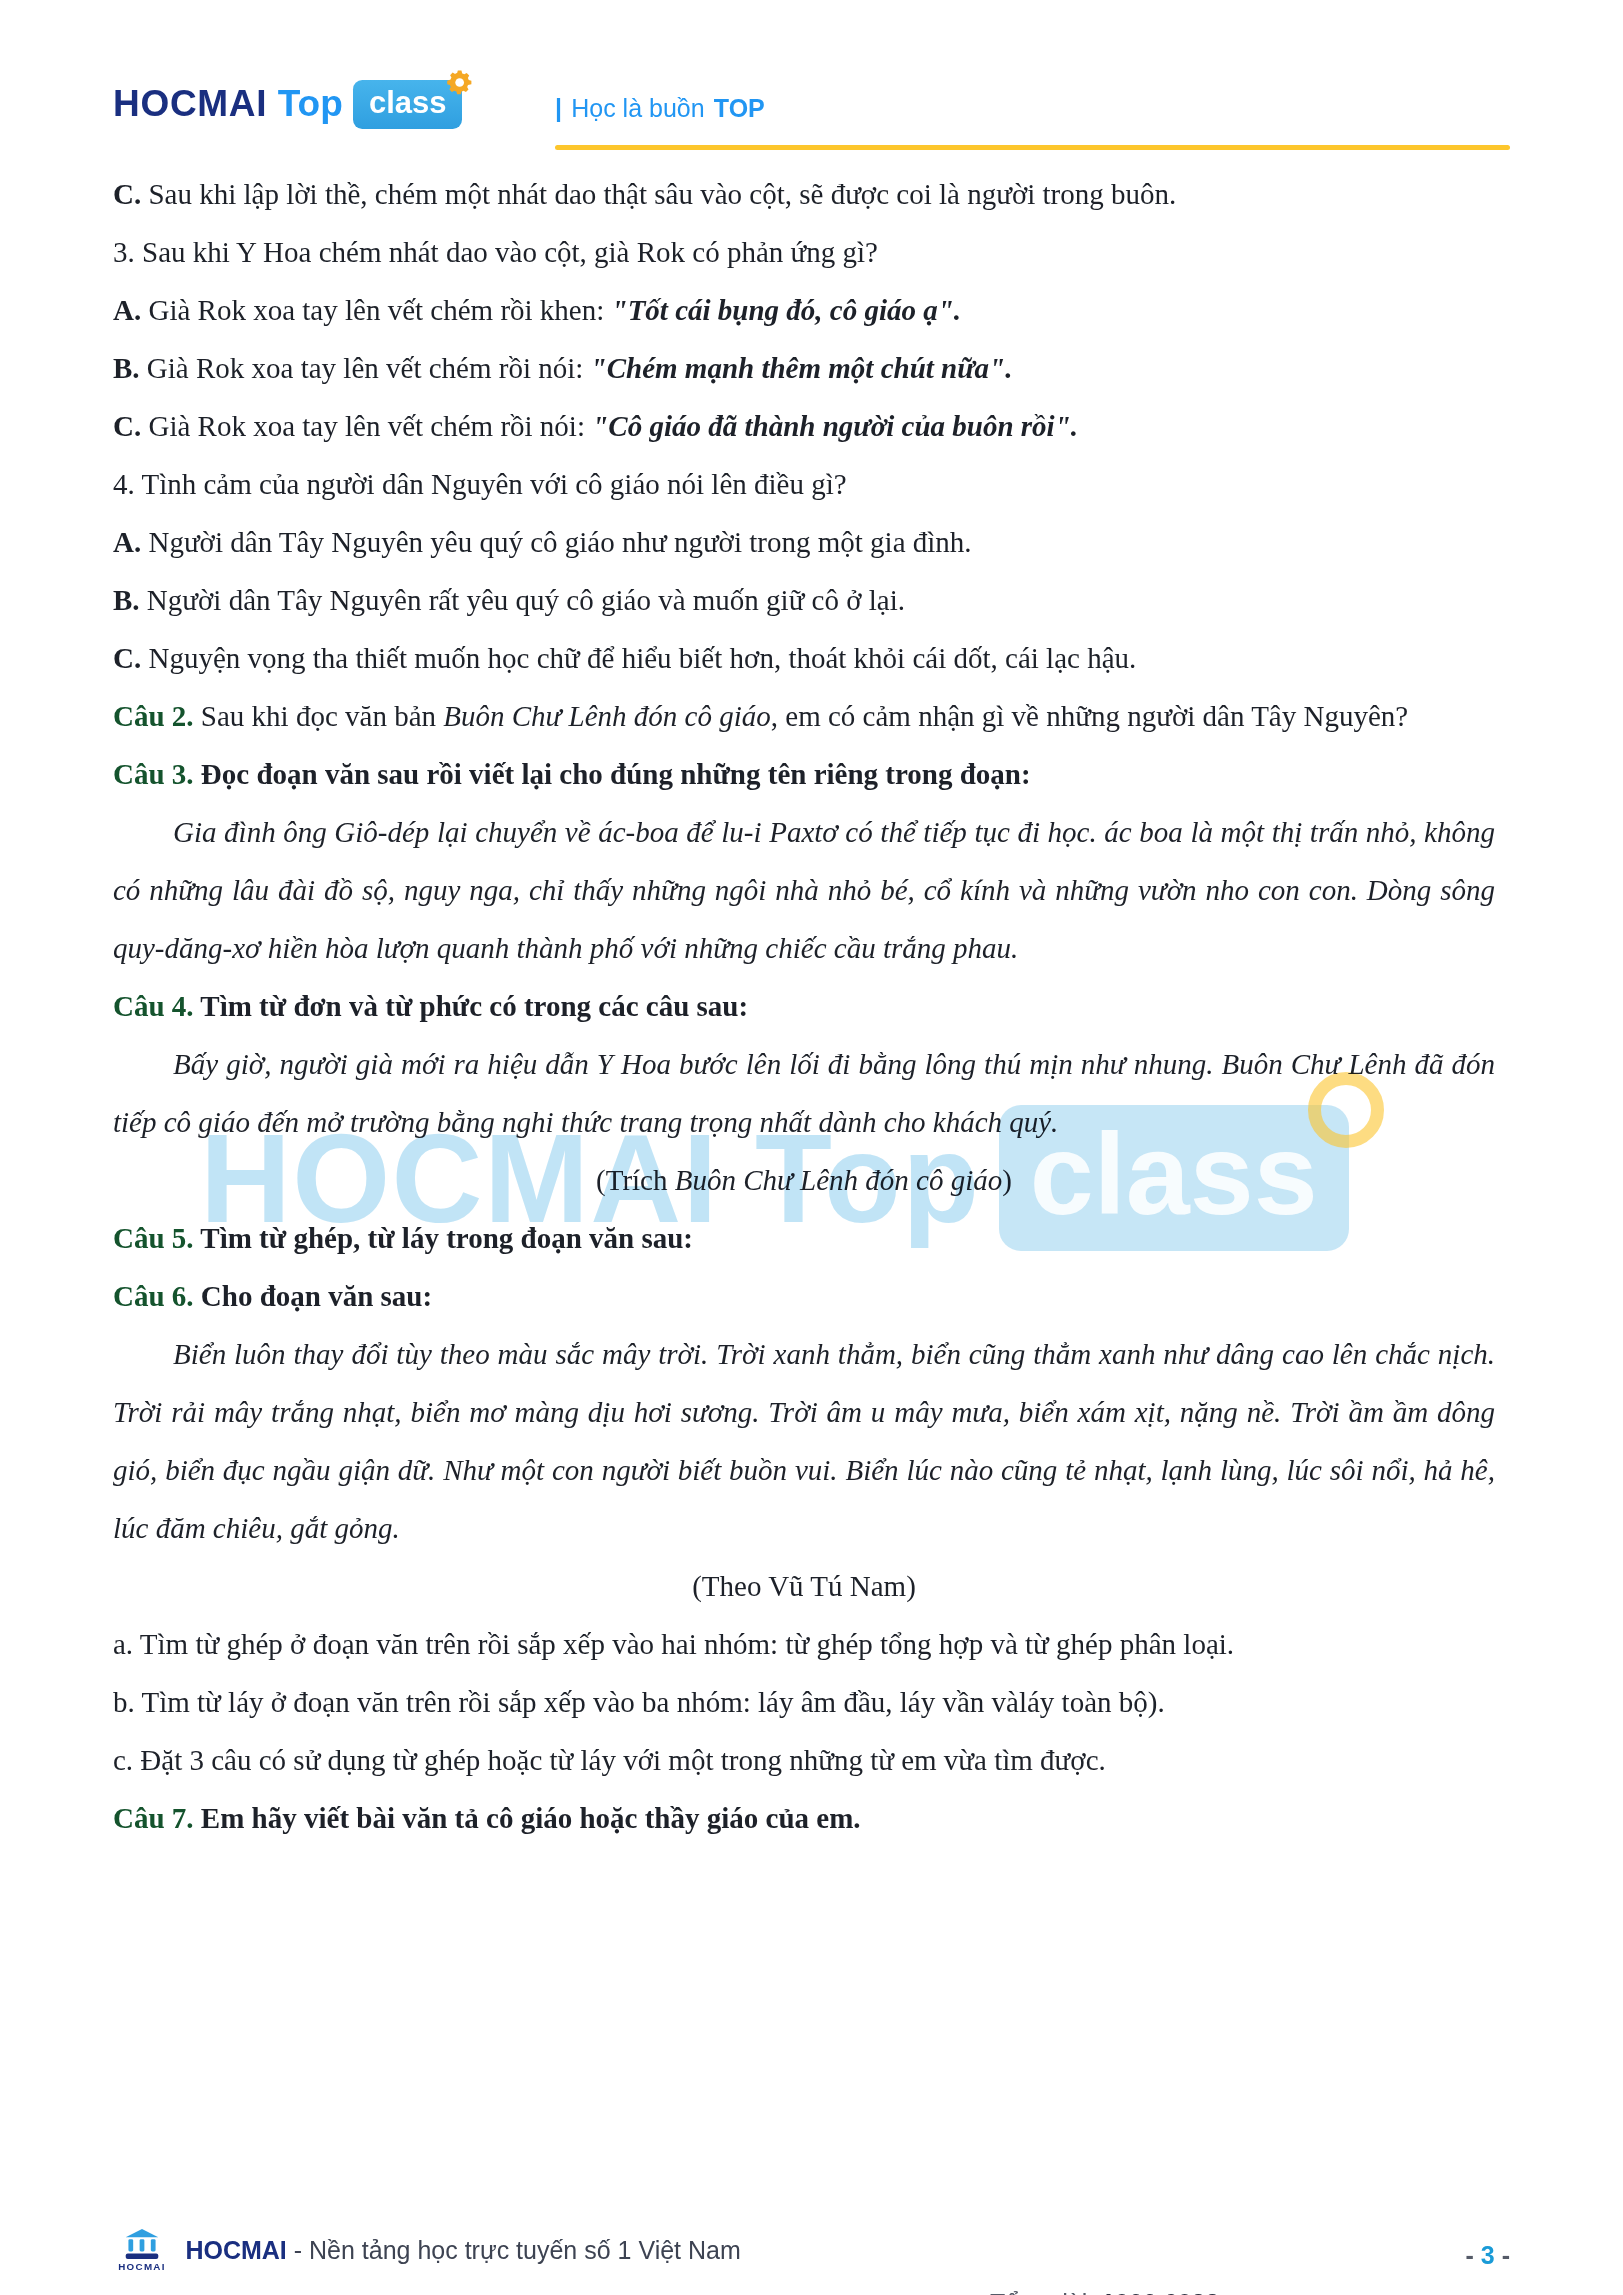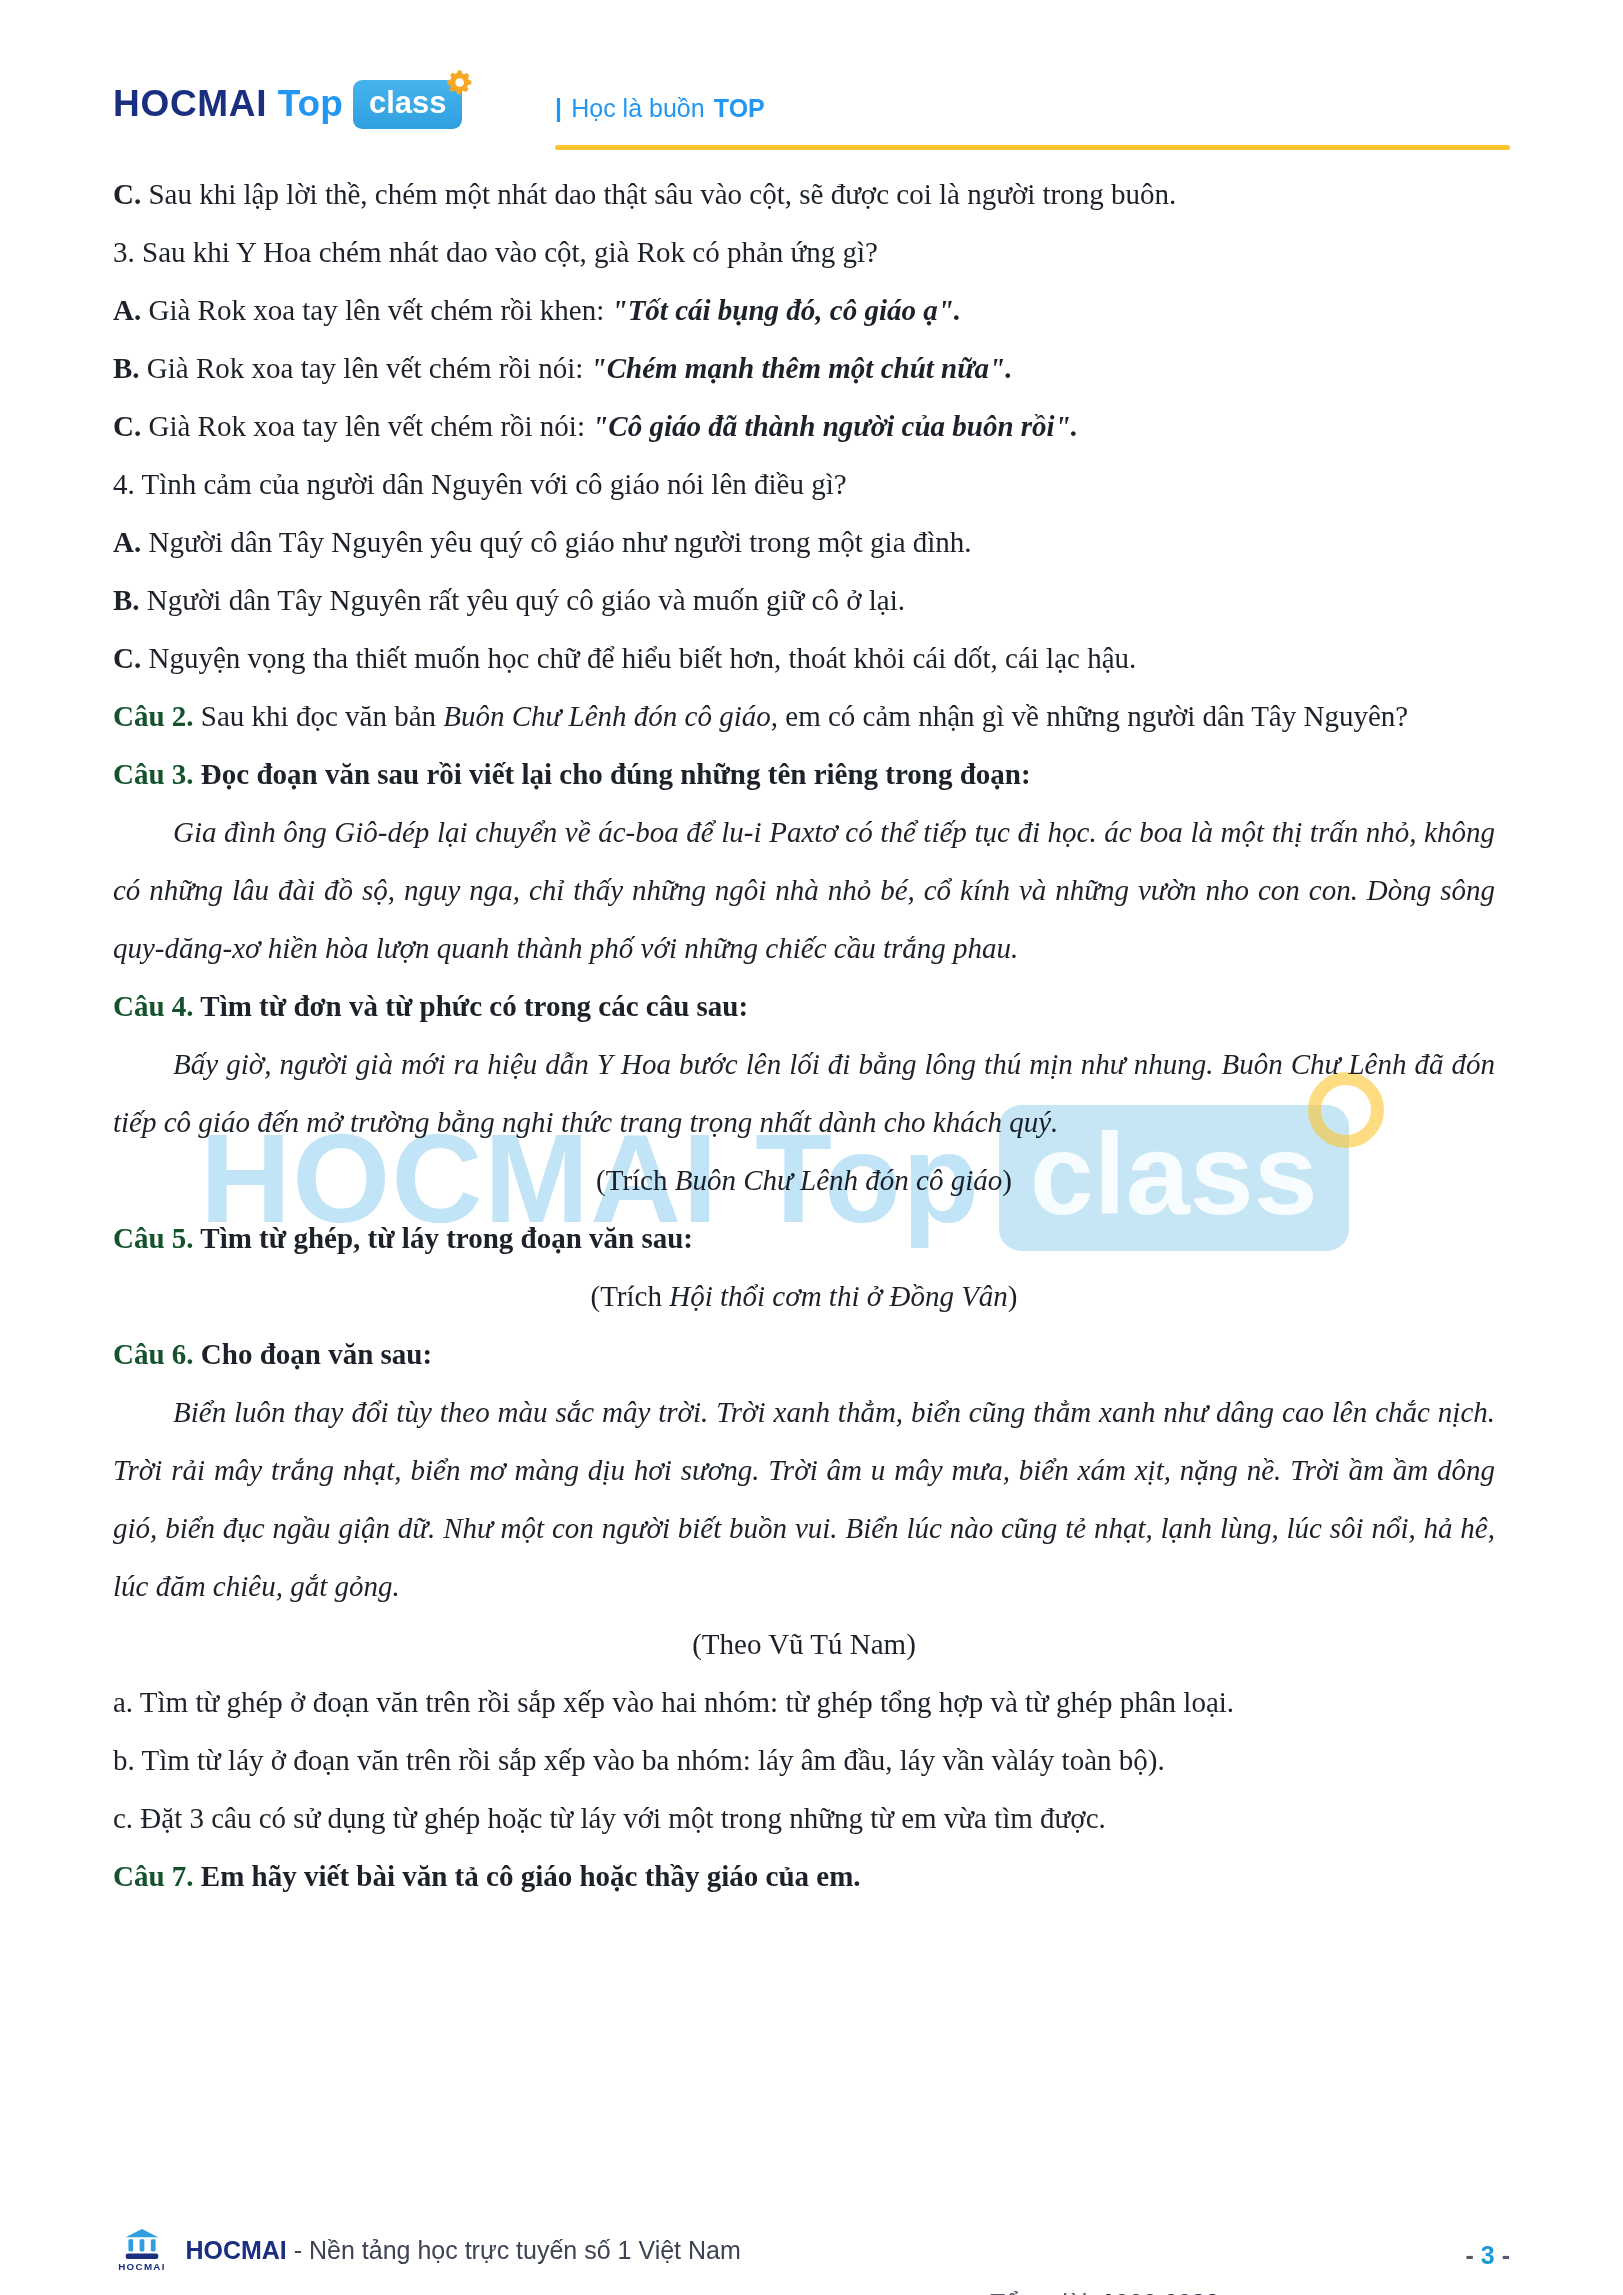--- a/index.html
+++ b/index.html
@@ -124,21 +124,20 @@
       <p class=""><span class="seg bold">A. </span><span class="seg">Người dân Tây Nguyên yêu quý cô giáo như người trong một gia đình.</span></p>
       <p class=""><span class="seg bold">B. </span><span class="seg">Người dân Tây Nguyên rất yêu quý cô giáo và muốn giữ cô ở lại.</span></p>
       <p class=""><span class="seg bold">C. </span><span class="seg">Nguyện vọng tha thiết muốn học chữ để hiểu biết hơn, thoát khỏi cái dốt, cái lạc hậu.</span></p>
       <p class=""><span class="seg bold blue">Câu 2. </span><span class="seg">Sau khi đọc văn bản </span><span class="seg italic">Buôn Chư Lênh đón cô giáo</span><span class="seg">, em có cảm nhận gì về những người dân Tây Nguyên?</span></p>
       <p class=""><span class="seg bold blue">Câu 3. </span><span class="seg bold">Đọc đoạn văn sau rồi viết lại cho đúng những tên riêng trong đoạn:</span></p>
       <p class="indent"><span class="seg italic">Gia đình ông Giô-dép lại chuyển về ác-boa để lu-i Paxtơ có thể tiếp tục đi học. ác boa là một thị trấn nhỏ, không có những lâu đài đồ sộ, nguy nga, chỉ thấy những ngôi nhà nhỏ bé, cổ kính và những vườn nho con con. Dòng sông quy-dăng-xơ hiền hòa lượn quanh thành phố với những chiếc cầu trắng phau.</span></p>
       <p class=""><span class="seg bold blue">Câu 4. </span><span class="seg bold">Tìm từ đơn và từ phức có trong các câu sau:</span></p>
       <p class="indent"><span class="seg italic">Bấy giờ, người già mới ra hiệu dẫn Y Hoa bước lên lối đi bằng lông thú mịn như nhung. Buôn Chư Lênh đã đón tiếp cô giáo đến mở trường bằng nghi thức trang trọng nhất dành cho khách quý.</span></p>
       <p class="right "><span class="seg">(Trích </span><span class="seg italic">Buôn Chư Lênh đón cô giáo</span><span class="seg">)</span></p>
       <p class=""><span class="seg bold blue">Câu 5. </span><span class="seg bold">Tìm từ ghép, từ láy trong đoạn văn sau:</span></p>
-      <p class="right "><span class="seg">(Trích </span><span class="seg italic">Hội thổi cơm thi ở Đồng Vân</span><span class="seg">)</span></p>
       <p class=""><span class="seg bold blue">Câu 6. </span><span class="seg bold">Cho đoạn văn sau:</span></p>
       <p class="indent"><span class="seg italic">Biển luôn thay đổi tùy theo màu sắc mây trời. Trời xanh thẳm, biển cũng thẳm xanh như dâng cao lên chắc nịch. Trời rải mây trắng nhạt, biển mơ màng dịu hơi sương. Trời âm u mây mưa, biển xám xịt, nặng nề. Trời ầm ầm dông gió, biển đục ngầu giận dữ. Như một con người biết buồn vui. Biển lúc nào cũng tẻ nhạt, lạnh lùng, lúc sôi nổi, hả hê, lúc đăm chiêu, gắt gỏng.</span></p>
       <p class="right "><span class="seg">(Theo Vũ Tú Nam)</span></p>
       <p class=""><span class="seg">a. Tìm từ ghép ở đoạn văn trên rồi sắp xếp vào hai nhóm: từ ghép tổng hợp và từ ghép phân loại.</span></p>
       <p class=""><span class="seg">b. Tìm từ láy ở đoạn văn trên rồi sắp xếp vào ba nhóm: láy âm đầu, láy vần vàláy toàn bộ).</span></p>
       <p class=""><span class="seg">c. Đặt 3 câu có sử dụng từ ghép hoặc từ láy với một trong những từ em vừa tìm được.</span></p>
       <p class=""><span class="seg bold blue">Câu 7. </span><span class="seg bold">Em hãy viết bài văn tả cô giáo hoặc thầy giáo của em.</span></p>
     </main>
 
   <div class="watermark">

